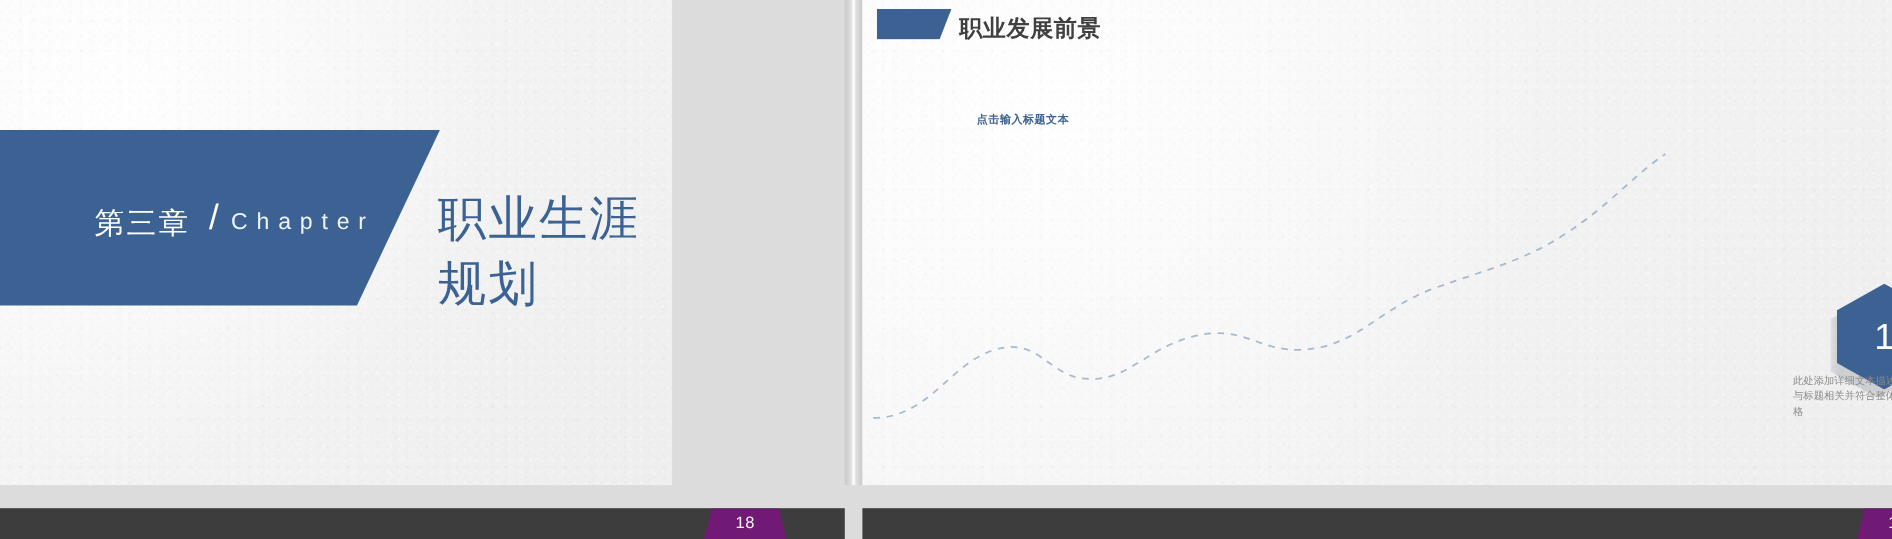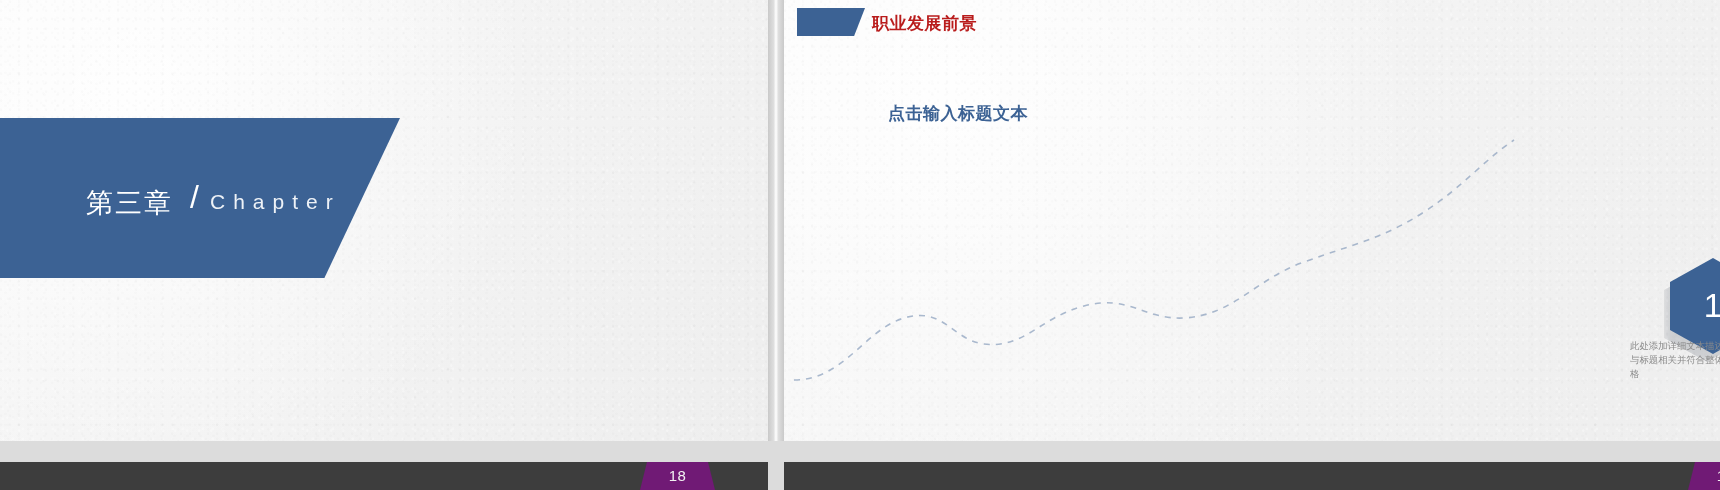--- a/index.html
+++ b/index.html
@@ -41,21 +41,21 @@
     background-image:
       radial-gradient(circle at 12% 18%, rgba(0,0,0,0.030) 0 1px, transparent 1.6px),
       radial-gradient(circle at 42% 62%, rgba(0,0,0,0.026) 0 1px, transparent 1.6px),
       radial-gradient(circle at 74% 34%, rgba(0,0,0,0.028) 0 1px, transparent 1.6px),
       radial-gradient(circle at 88% 78%, rgba(0,0,0,0.024) 0 1px, transparent 1.6px),
       radial-gradient(circle at 28% 88%, rgba(255,255,255,0.55) 0 1px, transparent 1.7px),
       radial-gradient(circle at 60% 12%, rgba(255,255,255,0.5) 0 1px, transparent 1.7px);
     background-size: 9px 9px, 13px 11px, 11px 14px, 15px 12px, 10px 10px, 12px 13px;
   }
 
-  #slide-left  { left: 0;    width: 768px; }
+  #slide-left  { left: 0;    width: 611px; }
   #slide-right { left: 784px; width: 936px; }
 
   .gutter {
     position: absolute;
     left: 768px;
     top: 0;
     width: 16px;
     height: 441px;
     background: linear-gradient(90deg,#c9c9c9 0%, #dedede 35%, #ffffff 50%, #dedede 65%, #c9c9c9 100%);
   }
@@ -150,32 +150,32 @@
     top: 8px;
     width: 68px;
     height: 28px;
     background: #3c6294;
     clip-path: polygon(0 0, 100% 0, 84% 100%, 0 100%);
   }
   #header-title {
     position: absolute;
     left: 872px;
     top: 12px;
-    font-size: 17px;
-    color: #b91c1c;
+    font-size: 21px;
+    color: #404040;
     font-weight: 700;
     letter-spacing: 0.5px;
   }
 
   
   #intro-title {
     position: absolute;
     left: 888px;
     top: 102px;
-    font-size: 17px;
+    font-size: 10px;
     font-weight: 700;
     color: #3c6294;
     letter-spacing: 0.5px;
   }
   #intro-body {
     position: absolute;
     left: 888px;
     top: 128px;
     width: 292px;
     font-size: 9.6px;
@@ -236,20 +236,21 @@
   <div class="slide" id="slide-left">
 
     <div id="chapter-banner"></div>
 
     <div id="chapter-label-zh">第三章</div>
 
     <div id="chapter-slash">/</div>
 
     <div id="chapter-label-en">Chapter</div>
 
+    <div id="chapter-title">职业生涯规划</div>
 
   </div>
 
   <div class="gutter"></div>
 
   <div class="slide" id="slide-right">
 
     <svg id="path-svg" style="left:0;top:0;" viewBox="0 0 936 441">
       <path d="M 10 380 C 60 380, 80 330, 120 318 C 160 306, 168 340, 200 344
                C 240 349, 255 318, 300 306 C 345 294, 360 320, 400 318

